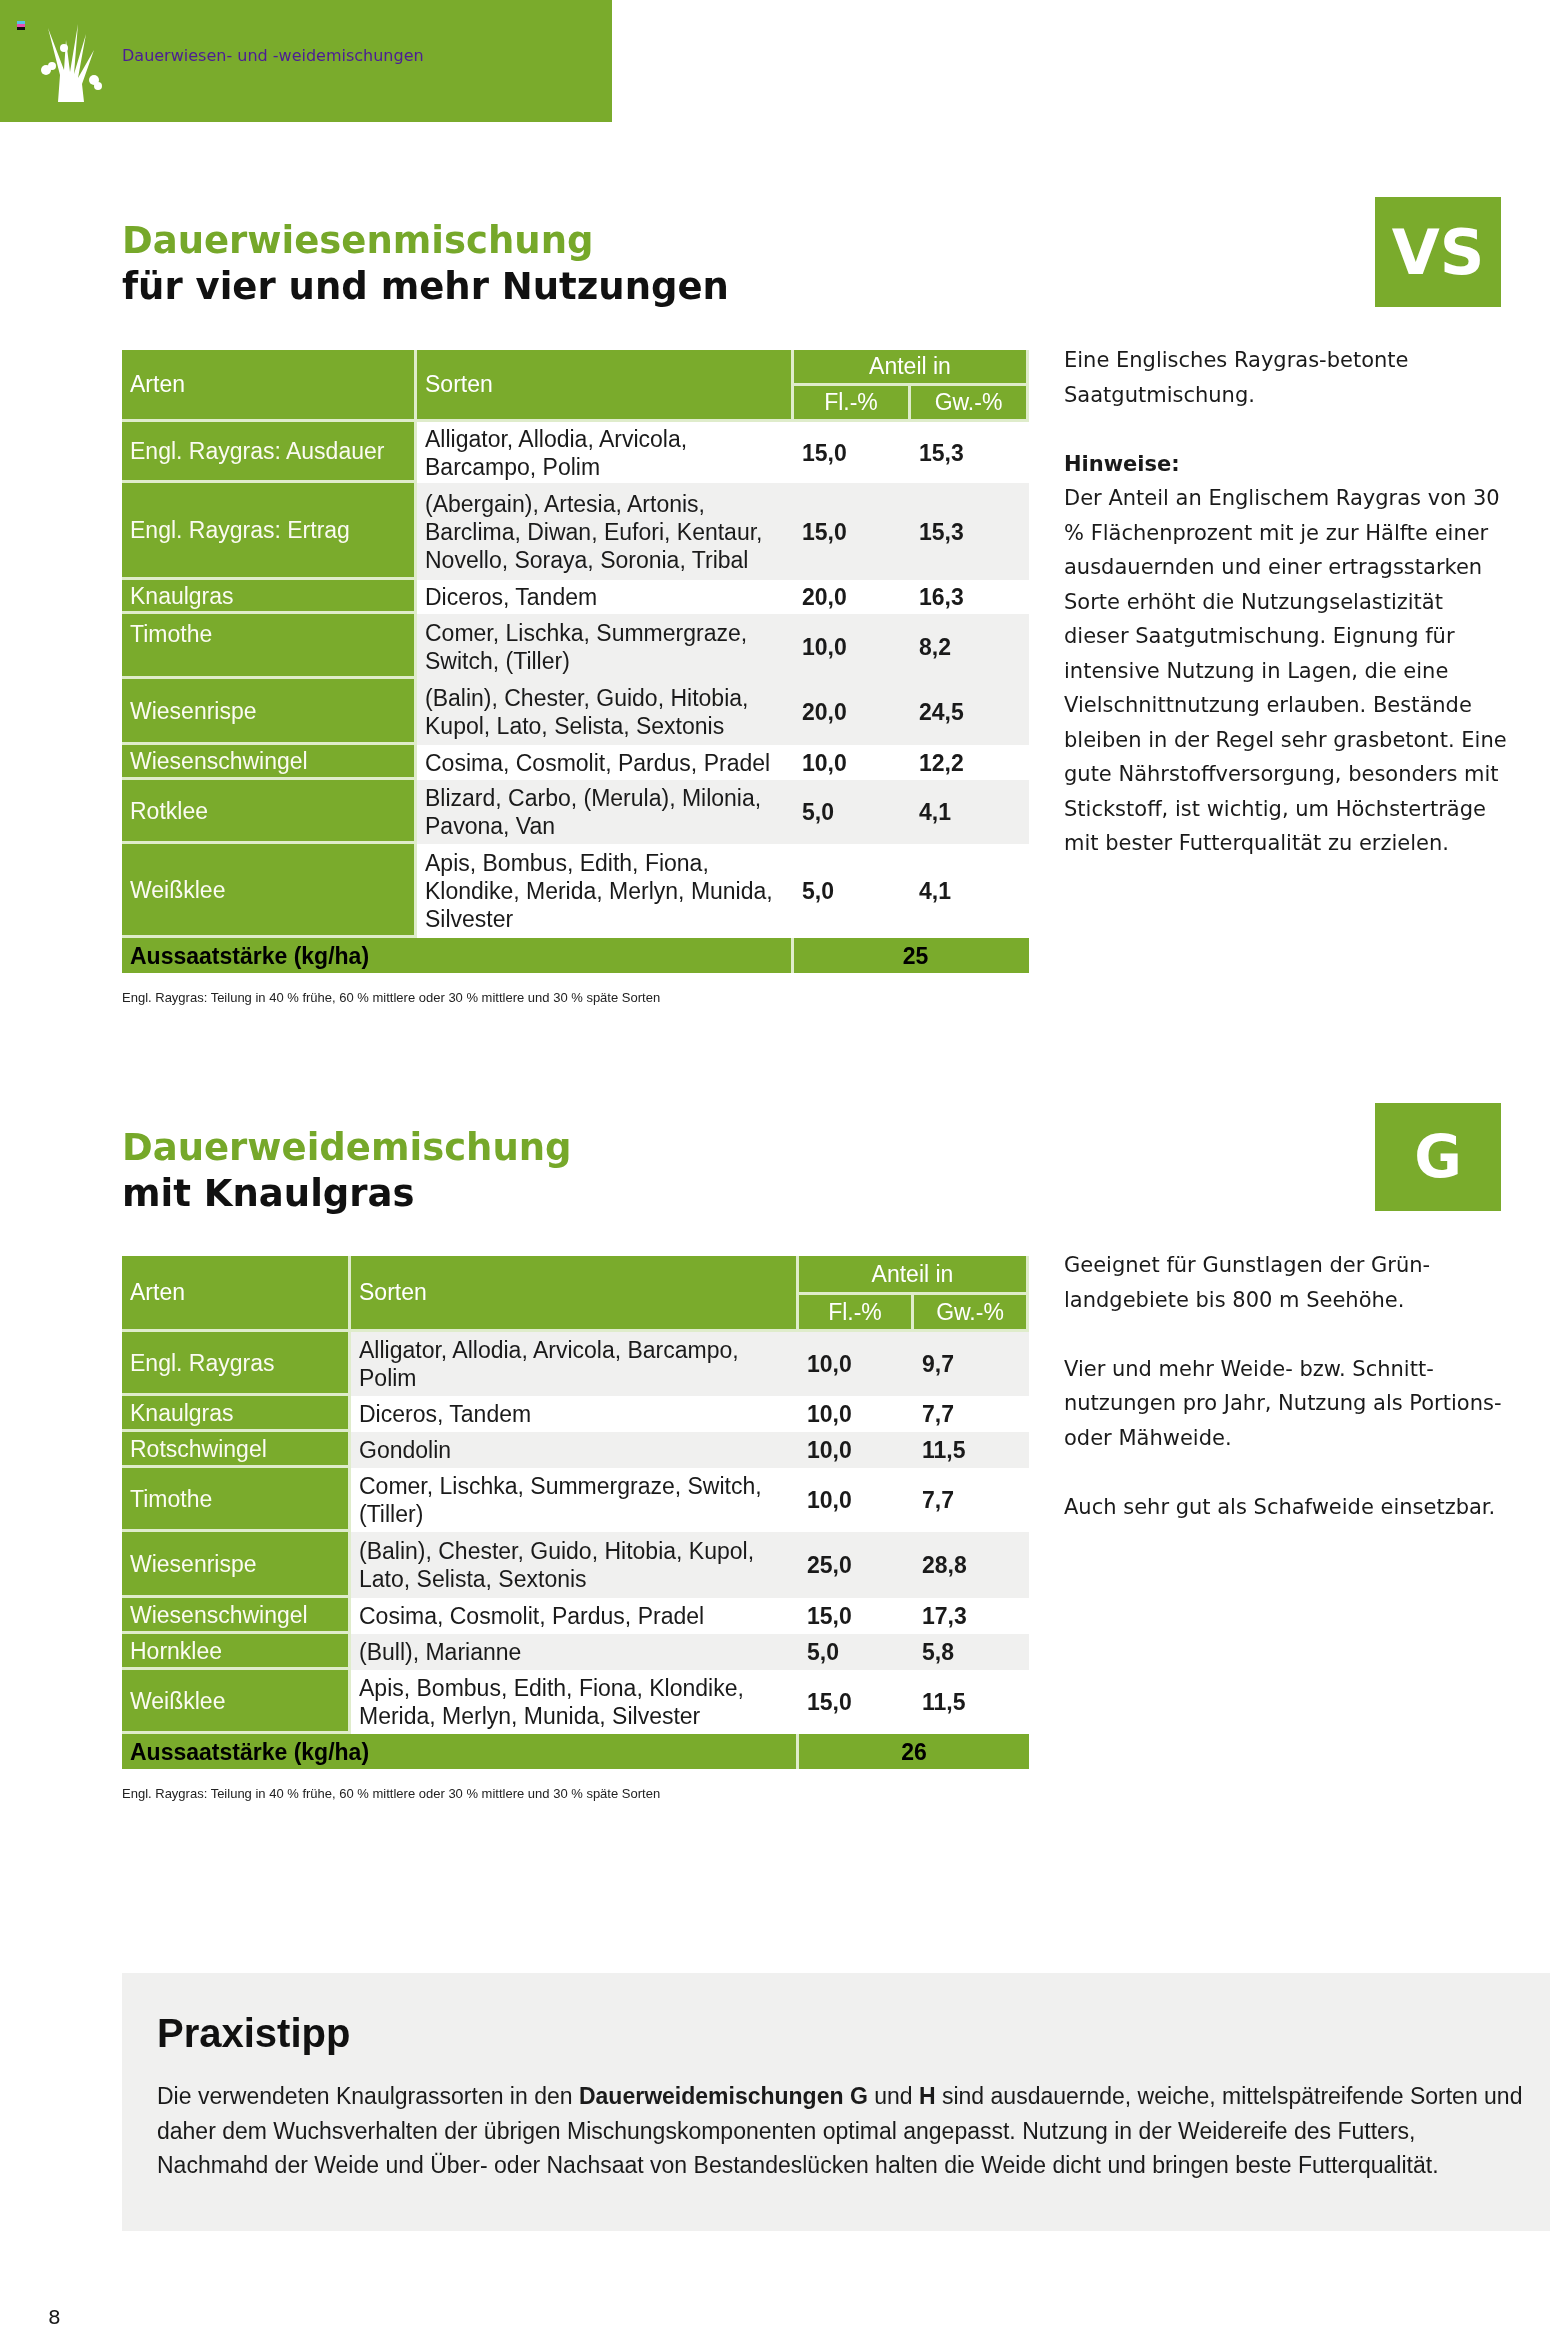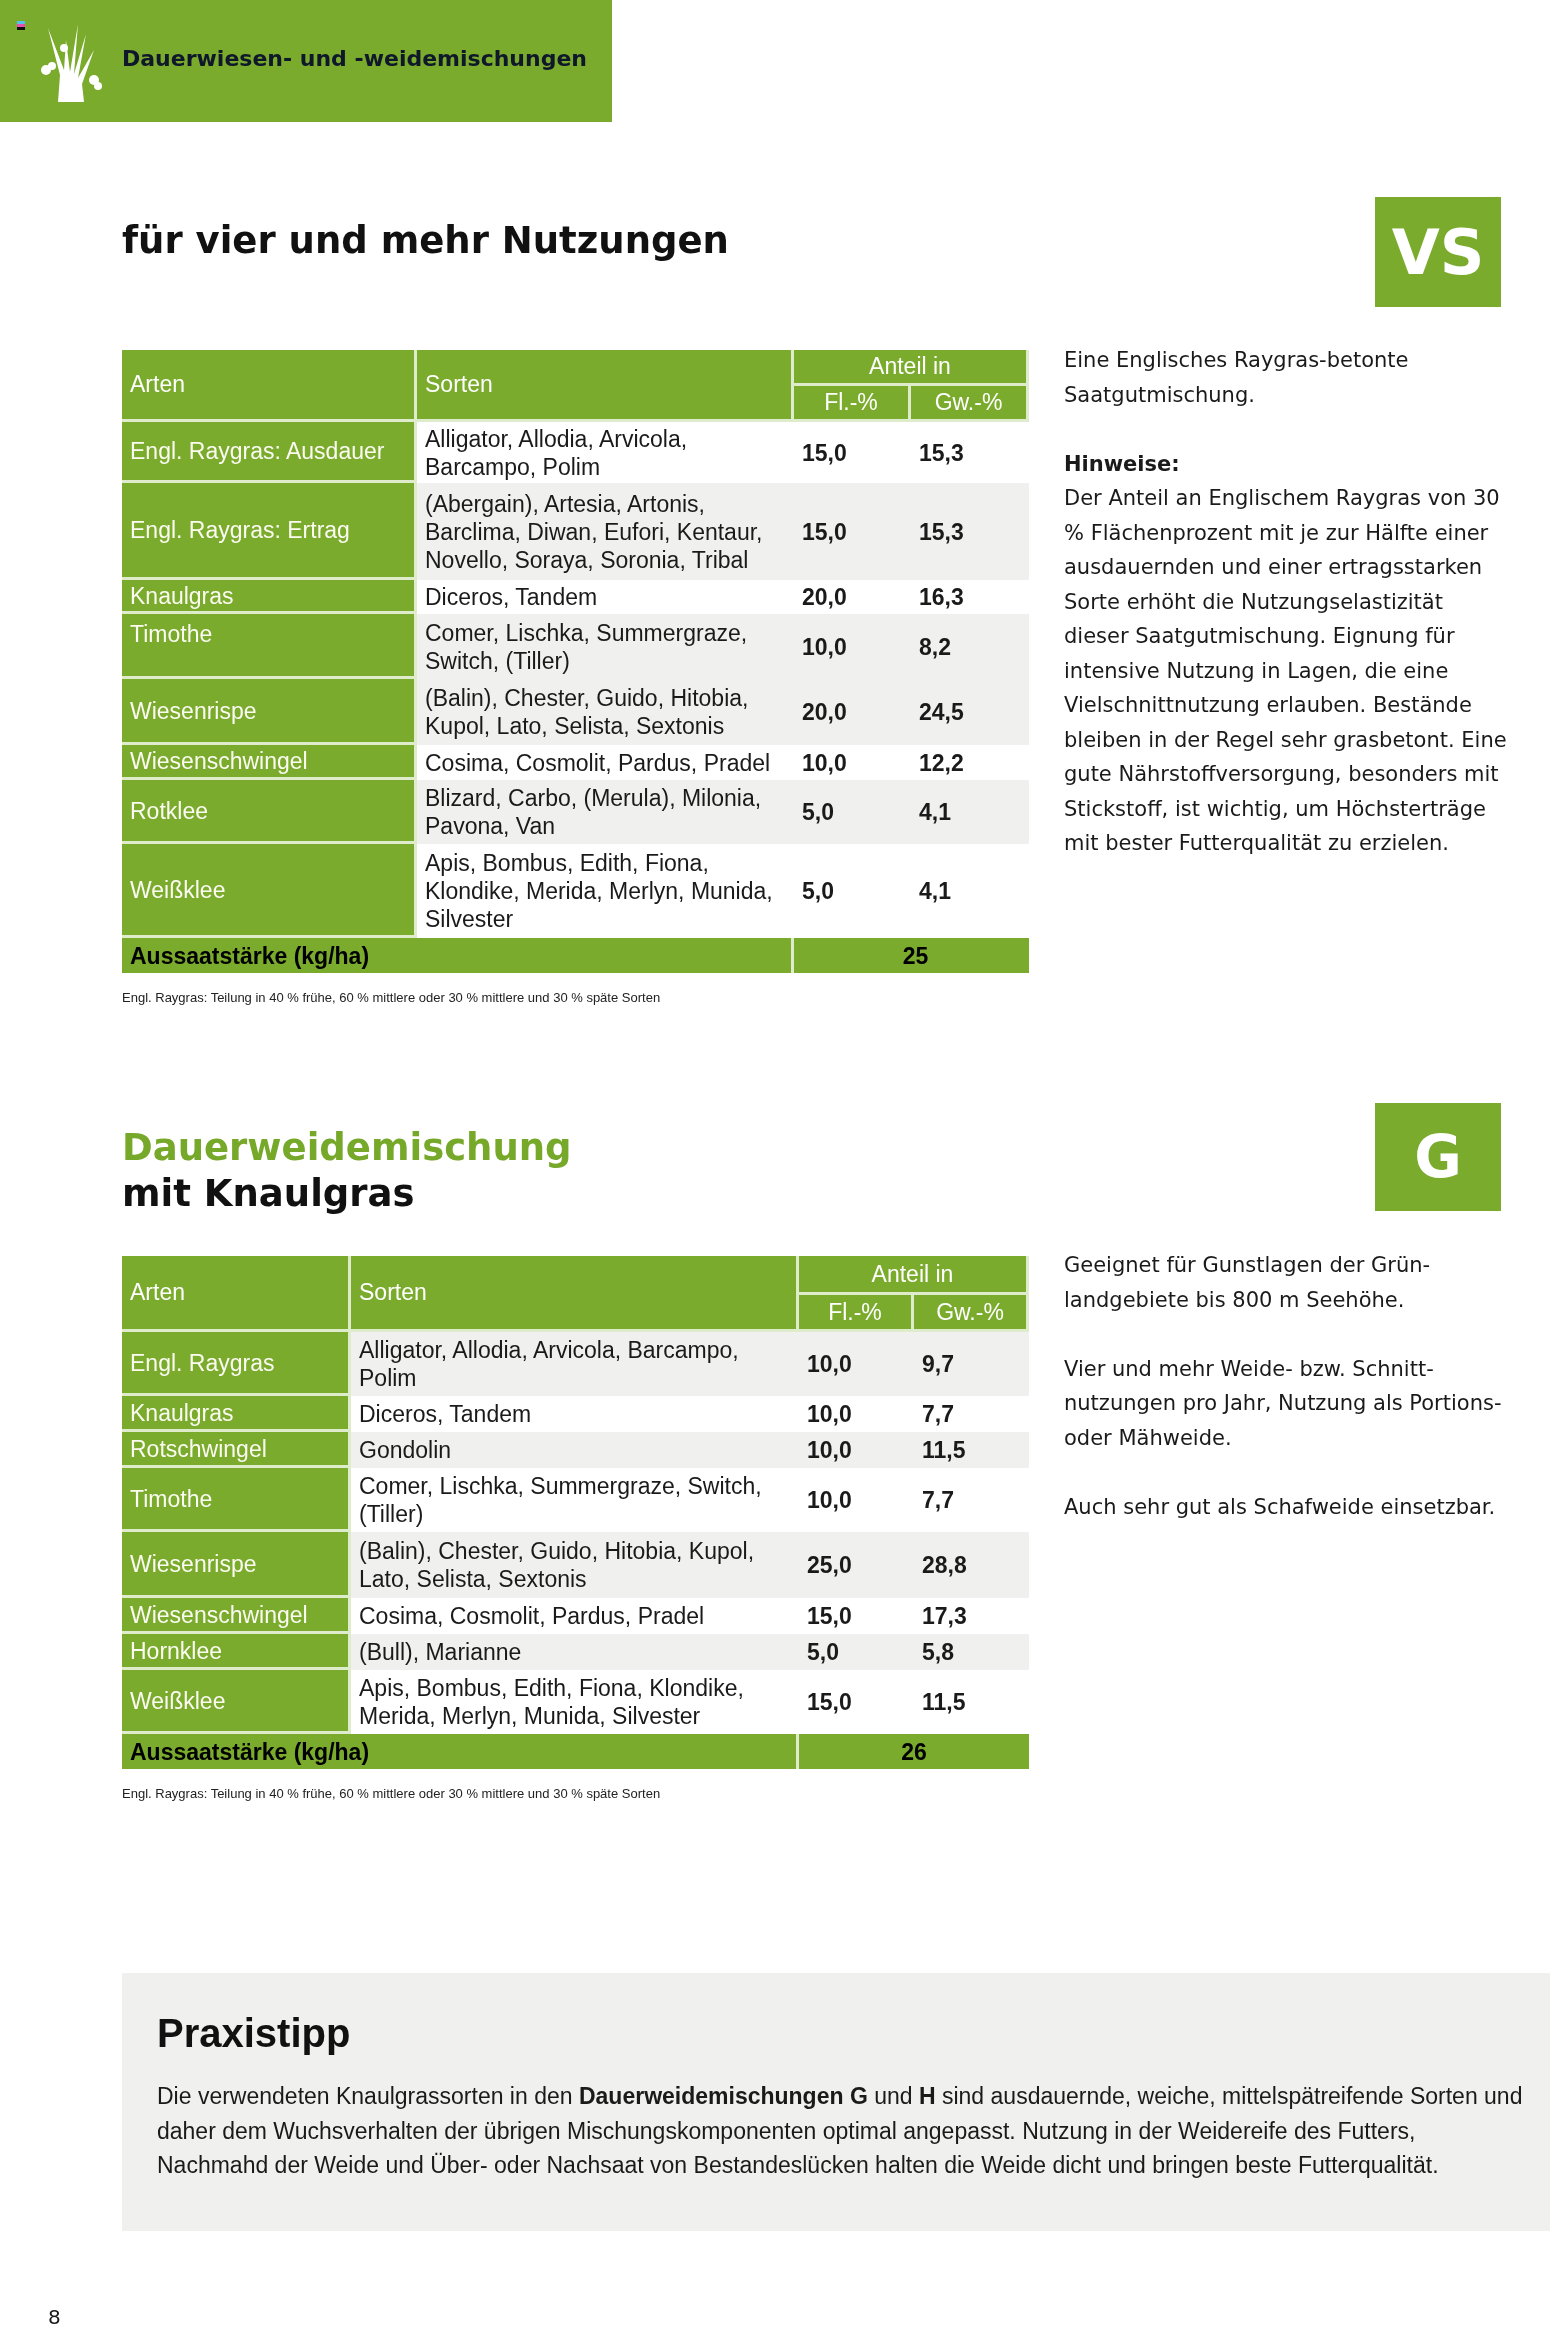--- a/index.html
+++ b/index.html
@@ -10,21 +10,21 @@
   .header-bar {
     position: absolute; left: 0; top: 0; width: 612px; height: 122px;
     background: #7aab2c; display: flex; align-items: center;
   }
   .header-bar .reg-mark {
     position: absolute; left: 17px; top: 21px; width: 8px; height: 9px;
     background: linear-gradient(#55c3e8 0 33%, #e84fb0 33% 66%, #111 66% 100%);
   }
   .header-bar .grass-icon { position: absolute; left: 38px; top: 20px; width: 66px; height: 82px; }
   .header-bar .title {
-    position: absolute; left: 122px; top: 46px; color: #0f172a; font-weight: bold; font-size: 22px;
+    position: absolute; left: 122px; top: 46px; color: #4c1d95; font-weight: normal; font-size: 16px;
     font-family: "DejaVu Sans", sans-serif;
   }
   .section-title { position: absolute; left: 122px; font-family: "DejaVu Sans", sans-serif; font-weight: bold; }
   .section-title .l1 { color: #76a82a; font-size: 37px; line-height: 46px; display: block; }
   .section-title .l2 { color: #111; font-size: 37px; line-height: 46px; display: block; }
   .badge {
     position: absolute; background: #7aab2c; color: #fff; font-weight: bold;
     font-family: "DejaVu Sans", sans-serif; display: flex; align-items: center; justify-content: center;
   }
   table.mix {
@@ -80,20 +80,21 @@
         <circle cx="14" cy="46" r="4"></circle>
         <circle cx="26" cy="28" r="4"></circle>
       <circle cx="56" cy="60" r="5"></circle>
         <circle cx="60" cy="66" r="4"></circle>
     </g>
   </svg>
   <span class="title">Dauerwiesen- und -weidemischungen</span>
 </div>
 
 <div class="section-title" style="top:218px;">
+  <span class="l1">Dauerwiesenmischung</span>
   <span class="l2">für vier und mehr Nutzungen</span>
 </div>
 <div class="badge" style="left:1375px; top:197px; width:126px; height:110px; font-size:62px;">VS</div>
 
 <table class="mix" style="top:350px; width:907px;">
   <colgroup>
       <col style="width:295px">
       <col style="width:377px">
       <col style="width:117px">
       <col style="width:118px">

